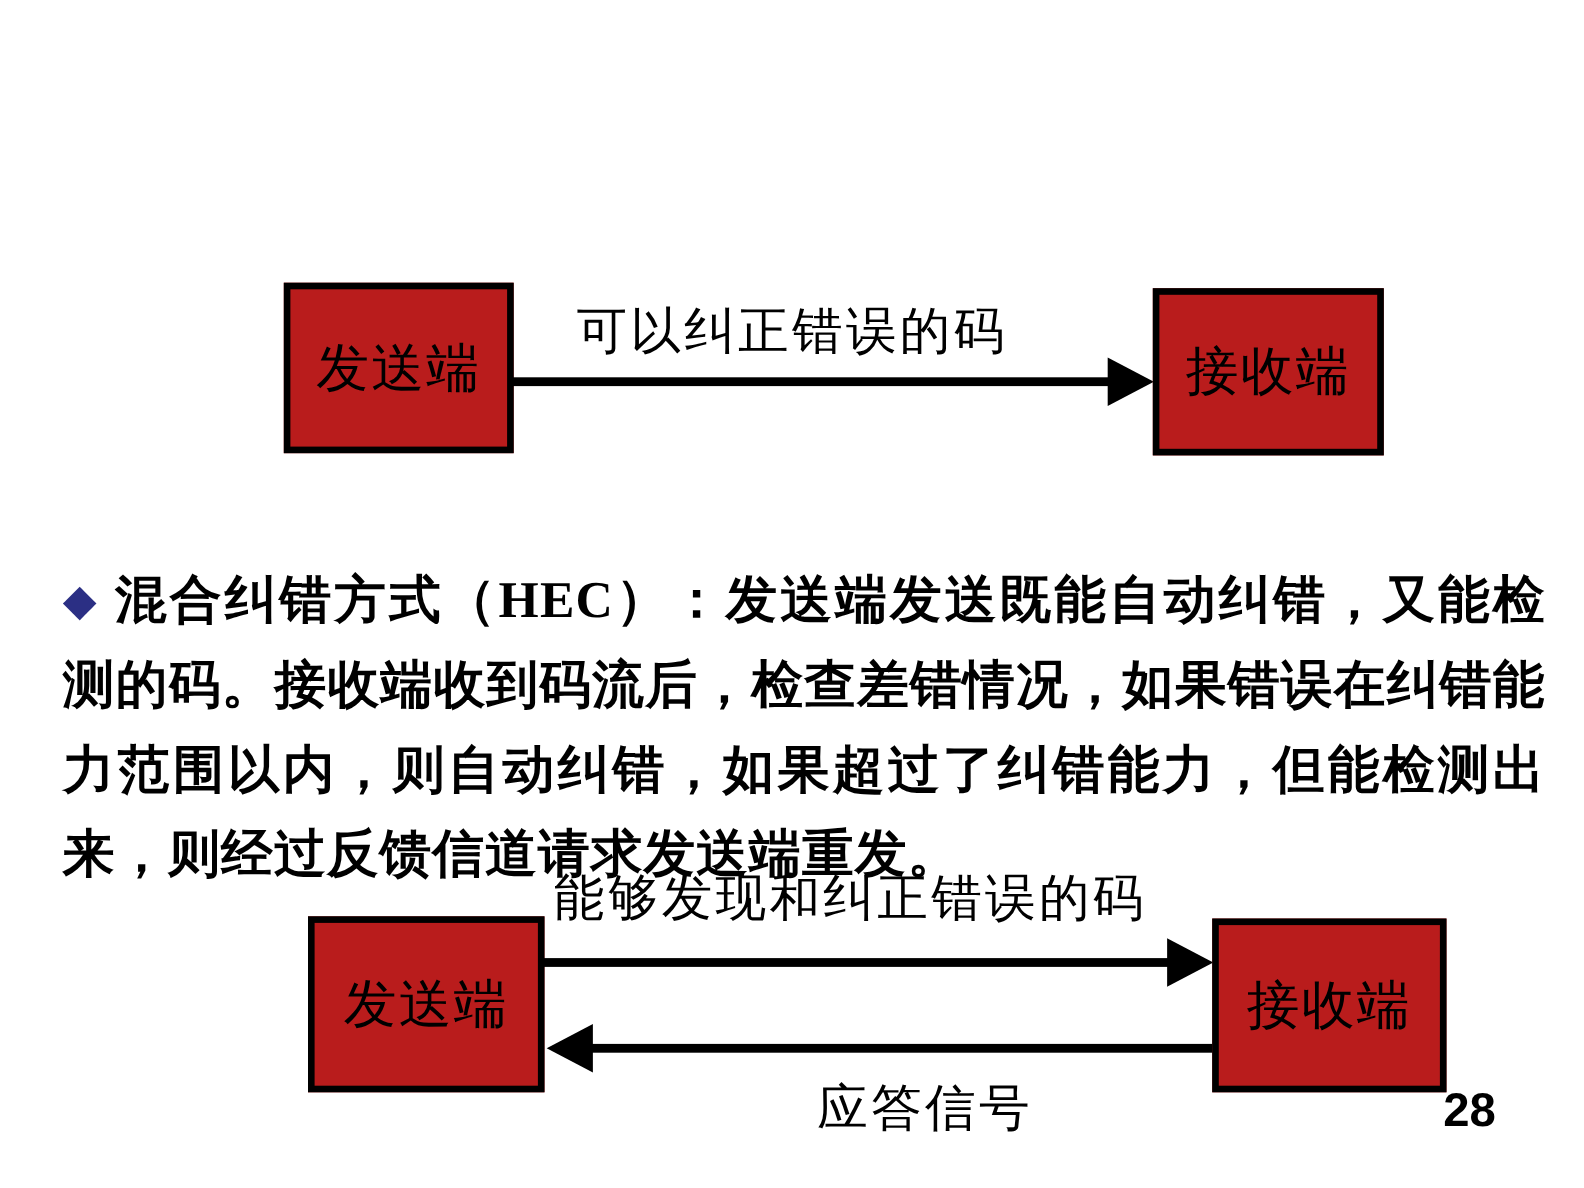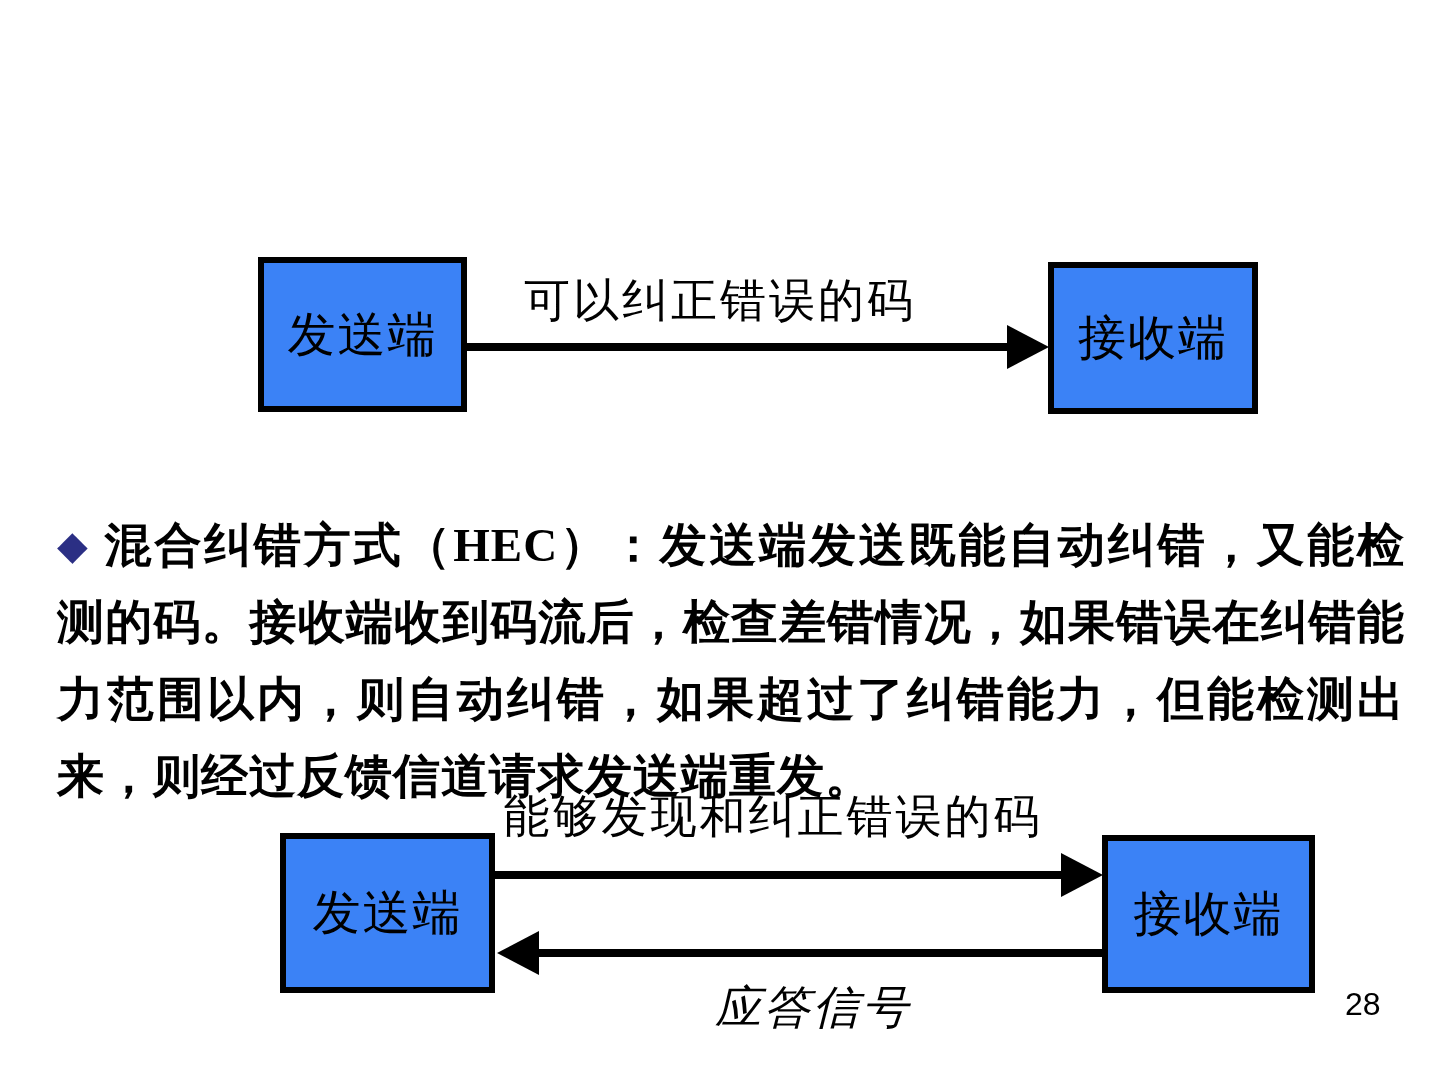--- a/index.html
+++ b/index.html
@@ -32,21 +32,21 @@
     color: #2B2F84;
     font-size: 40px;
     margin-right: 14px;
     vertical-align: 2px;
   }
   
   .box {
     position: absolute;
     box-sizing: border-box;
     border: 6px solid #000000;
-    background: #3b82f6;
+    background: #b91c1c;
     display: flex;
     align-items: center;
     justify-content: center;
     font-size: 48px;
     font-weight: normal;
     letter-spacing: 2px;
   }
   .arrow-shaft {
     position: absolute;
     height: 8px;
@@ -71,25 +71,25 @@
   .arrow-label {
     position: absolute;
     font-size: 46px;
     font-weight: normal;
     letter-spacing: 3px;
     text-align: center;
     white-space: nowrap;
   }
   .page-number {
     position: absolute;
-    left: 1345px;
+    left: 1312px;
     top: 986px;
-    font-size: 32px;
+    font-size: 43px;
     font-family: "Liberation Sans", "DejaVu Sans", sans-serif;
-    font-weight: normal;
+    font-weight: bold;
   }
 </style>
 </head>
 <body>
 
 <div id="slide">
 
 
   <div>
     <div class="arrow-label" style="left: 470px; top: 270px; width: 500px;">可以纠正错误的码</div>
@@ -118,18 +118,18 @@
     <div class="arrow-shaft" style="left: 493px; top: 871px; width: 571px;"></div>
     <div class="arrowhead-right" style="left: 1061px; top: 853px;"></div>
 
     <div class="arrow-shaft" style="left: 536px; top: 949px; width: 568px;"></div>
     <div class="arrowhead-left" style="left: 497px; top: 931px;"></div>
 
     <div class="box" style="left: 1102px; top: 835px; width: 213px; height: 158px;">
       <span>接收端</span>
     </div>
 
-    <div class="arrow-label" style="left: 648px; top: 977px; width: 330px; font-style: italic;">应答信号</div>
+    <div class="arrow-label" style="left: 676px; top: 977px; width: 330px;">应答信号</div>
   </div>
 
   <div class="page-number">28</div>
 
 </div>
 
 </body></html>

